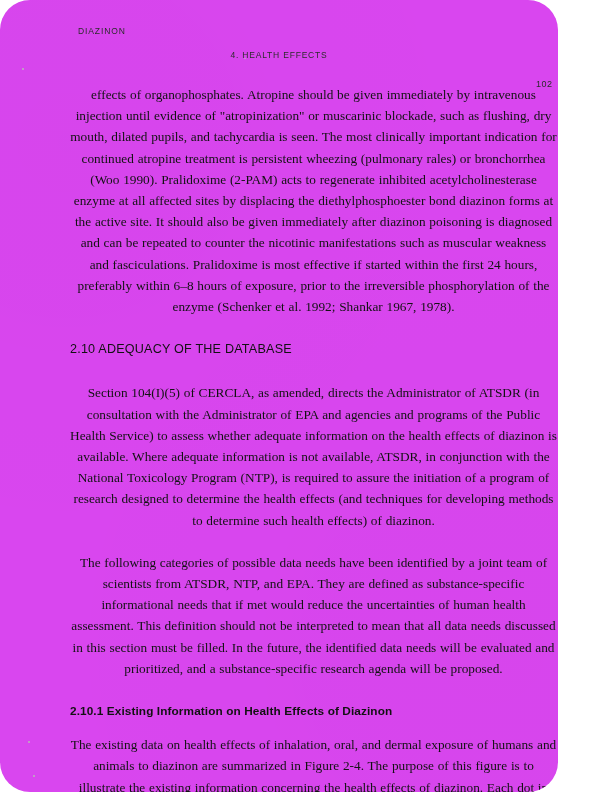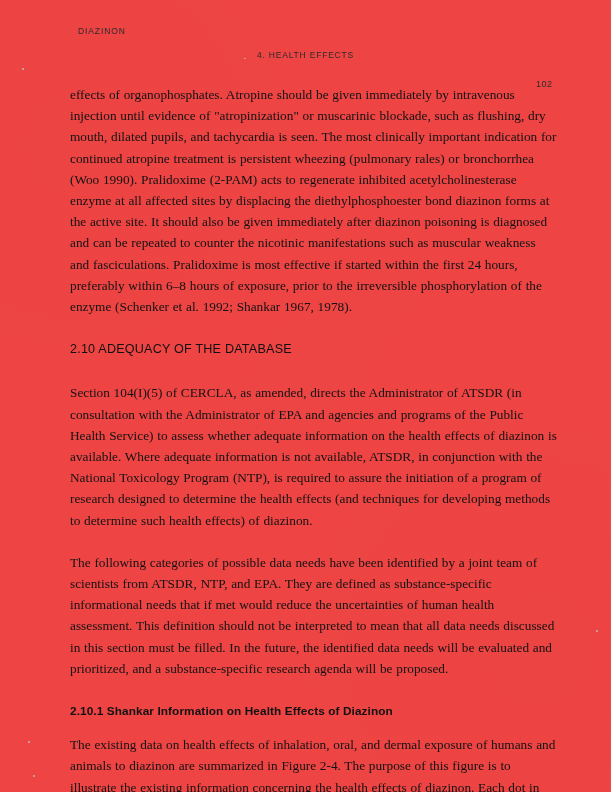--- a/index.html
+++ b/index.html
@@ -2,26 +2,27 @@
 <html><head>
 <meta charset="utf-8">
 <style>
   html, body {
     margin: 0;
     padding: 0;
     background: #ffffff;
   }
   .page {
     position: relative;
-    width: 611px;
+    width: 558px;
     height: 792px;
-    background: #ef4444;
+    background: #d946ef;
     overflow: hidden;
     font-family: "Liberation Serif", "DejaVu Serif", serif;
     color: #121212;
+    border-radius: 30px;
   }
 
   
   .running-head-left {
     position: absolute;
     left: 78px;
     top: 26px;
     font-family: "Liberation Sans", "DejaVu Sans", sans-serif;
     font-size: 8.5px;
     letter-spacing: 0.9px;
@@ -54,21 +55,21 @@
     position: absolute;
     left: 70px;
     top: 84px;
     width: 487px;
   }
 
   p.body {
     margin: 0 0 0 0;
     font-size: 13.3px;
     line-height: 21.2px;
-    text-align: left;
+    text-align: center;
     word-spacing: 0.4px;
   }
 
   h2.section {
     margin: 0;
     font-family: "Liberation Sans", "DejaVu Sans", sans-serif;
     font-size: 12.6px;
     font-weight: normal;
     letter-spacing: 0.2px;
     line-height: 21.2px;
@@ -135,20 +136,20 @@
     <div class="gap-after-head"></div>
 
     <p class="body">Section 104(I)(5) of CERCLA, as amended, directs the Administrator of ATSDR (in consultation with the Administrator of EPA and agencies and programs of the Public Health Service) to assess whether adequate information on the health effects of diazinon is available.  Where adequate information is not available, ATSDR, in conjunction with the National Toxicology Program (NTP), is required to assure the initiation of a program of research designed to determine the health effects (and techniques for developing methods to determine such health effects) of diazinon.</p>
 
     <div class="gap-after-para"></div>
 
     <p class="body">The following categories of possible data needs have been identified by a joint team of scientists from ATSDR, NTP, and EPA.  They are defined as substance-specific informational needs that if met would reduce the uncertainties of human health assessment.  This definition should not be interpreted to mean that all data needs discussed in this section must be filled.  In the future, the identified data needs will be evaluated and prioritized, and a substance-specific research agenda will be proposed.</p>
 
     <div class="gap-before-head"></div>
 
-    <h3 class="subsection">2.10.1  Shankar Information on Health Effects of Diazinon</h3>
+    <h3 class="subsection">2.10.1  Existing Information on Health Effects of Diazinon</h3>
 
     <div class="gap-after-sub"></div>
 
     <p class="body">The existing data on health effects of inhalation, oral, and dermal exposure of humans and animals to diazinon are summarized in Figure 2-4.  The purpose of this figure is to illustrate the existing information concerning the health effects of diazinon.  Each dot in the figure indicates that one or more studies provide information associated with that particular effect.  The dot does not necessarily imply anything about the quality of the study or studies, nor should missing information in this figure</p>
 
   </div>
 </div>
 
 </body></html>

